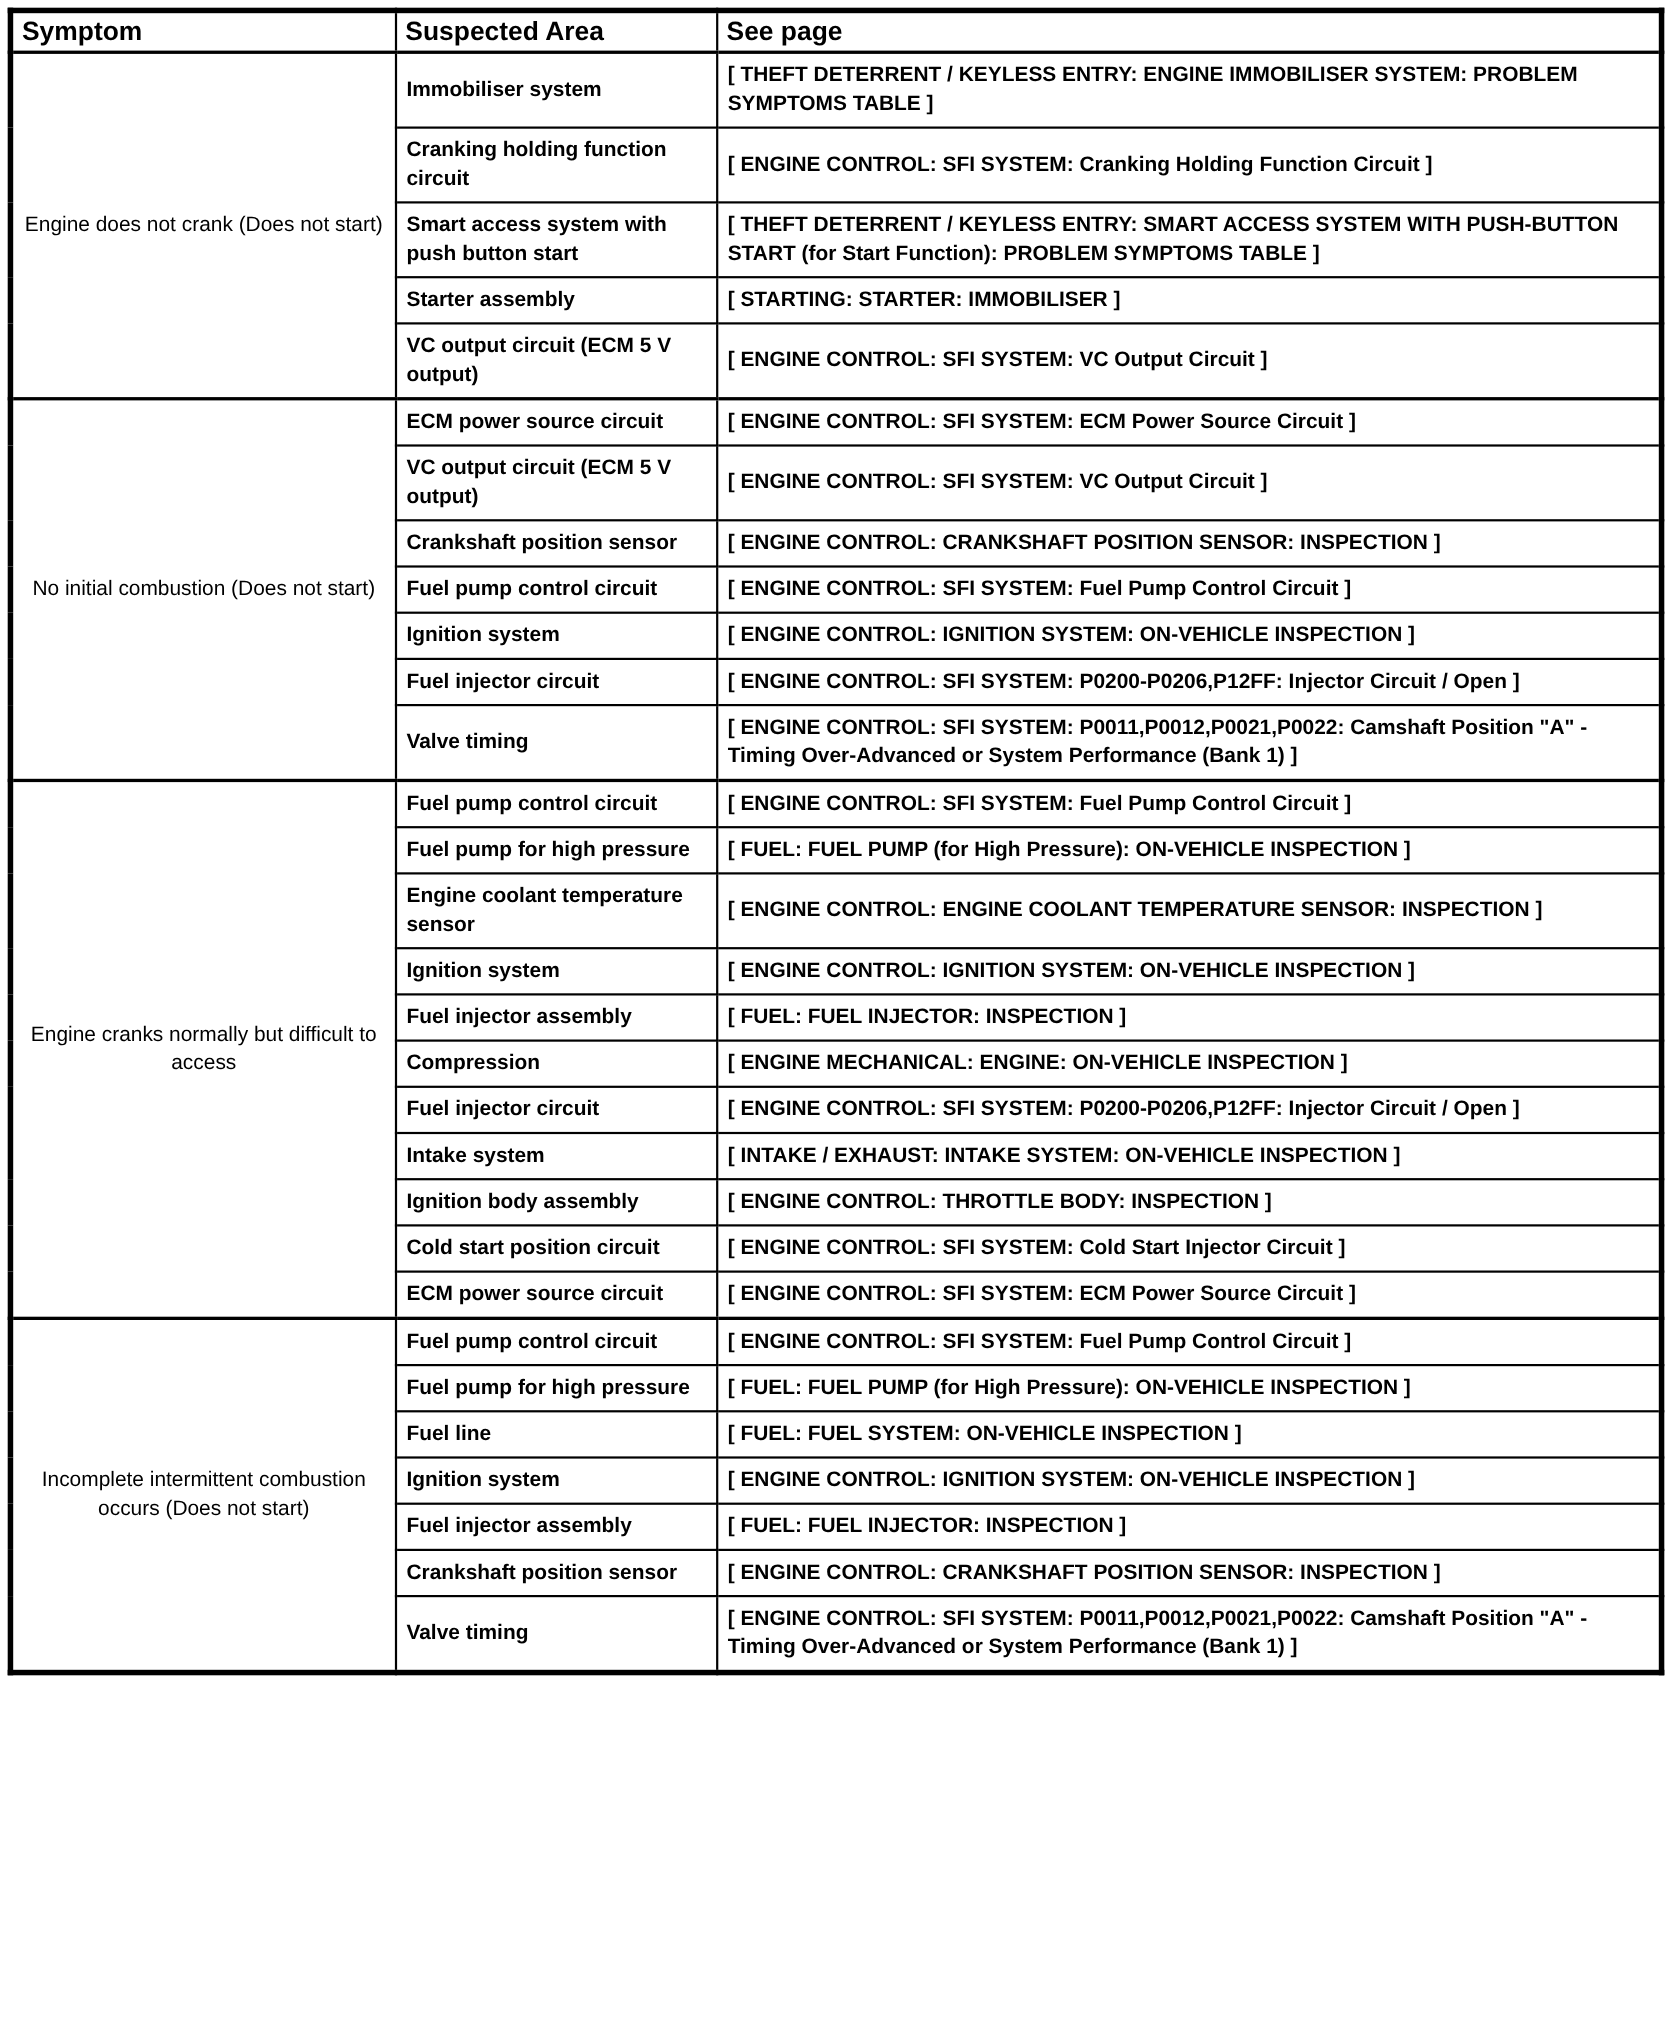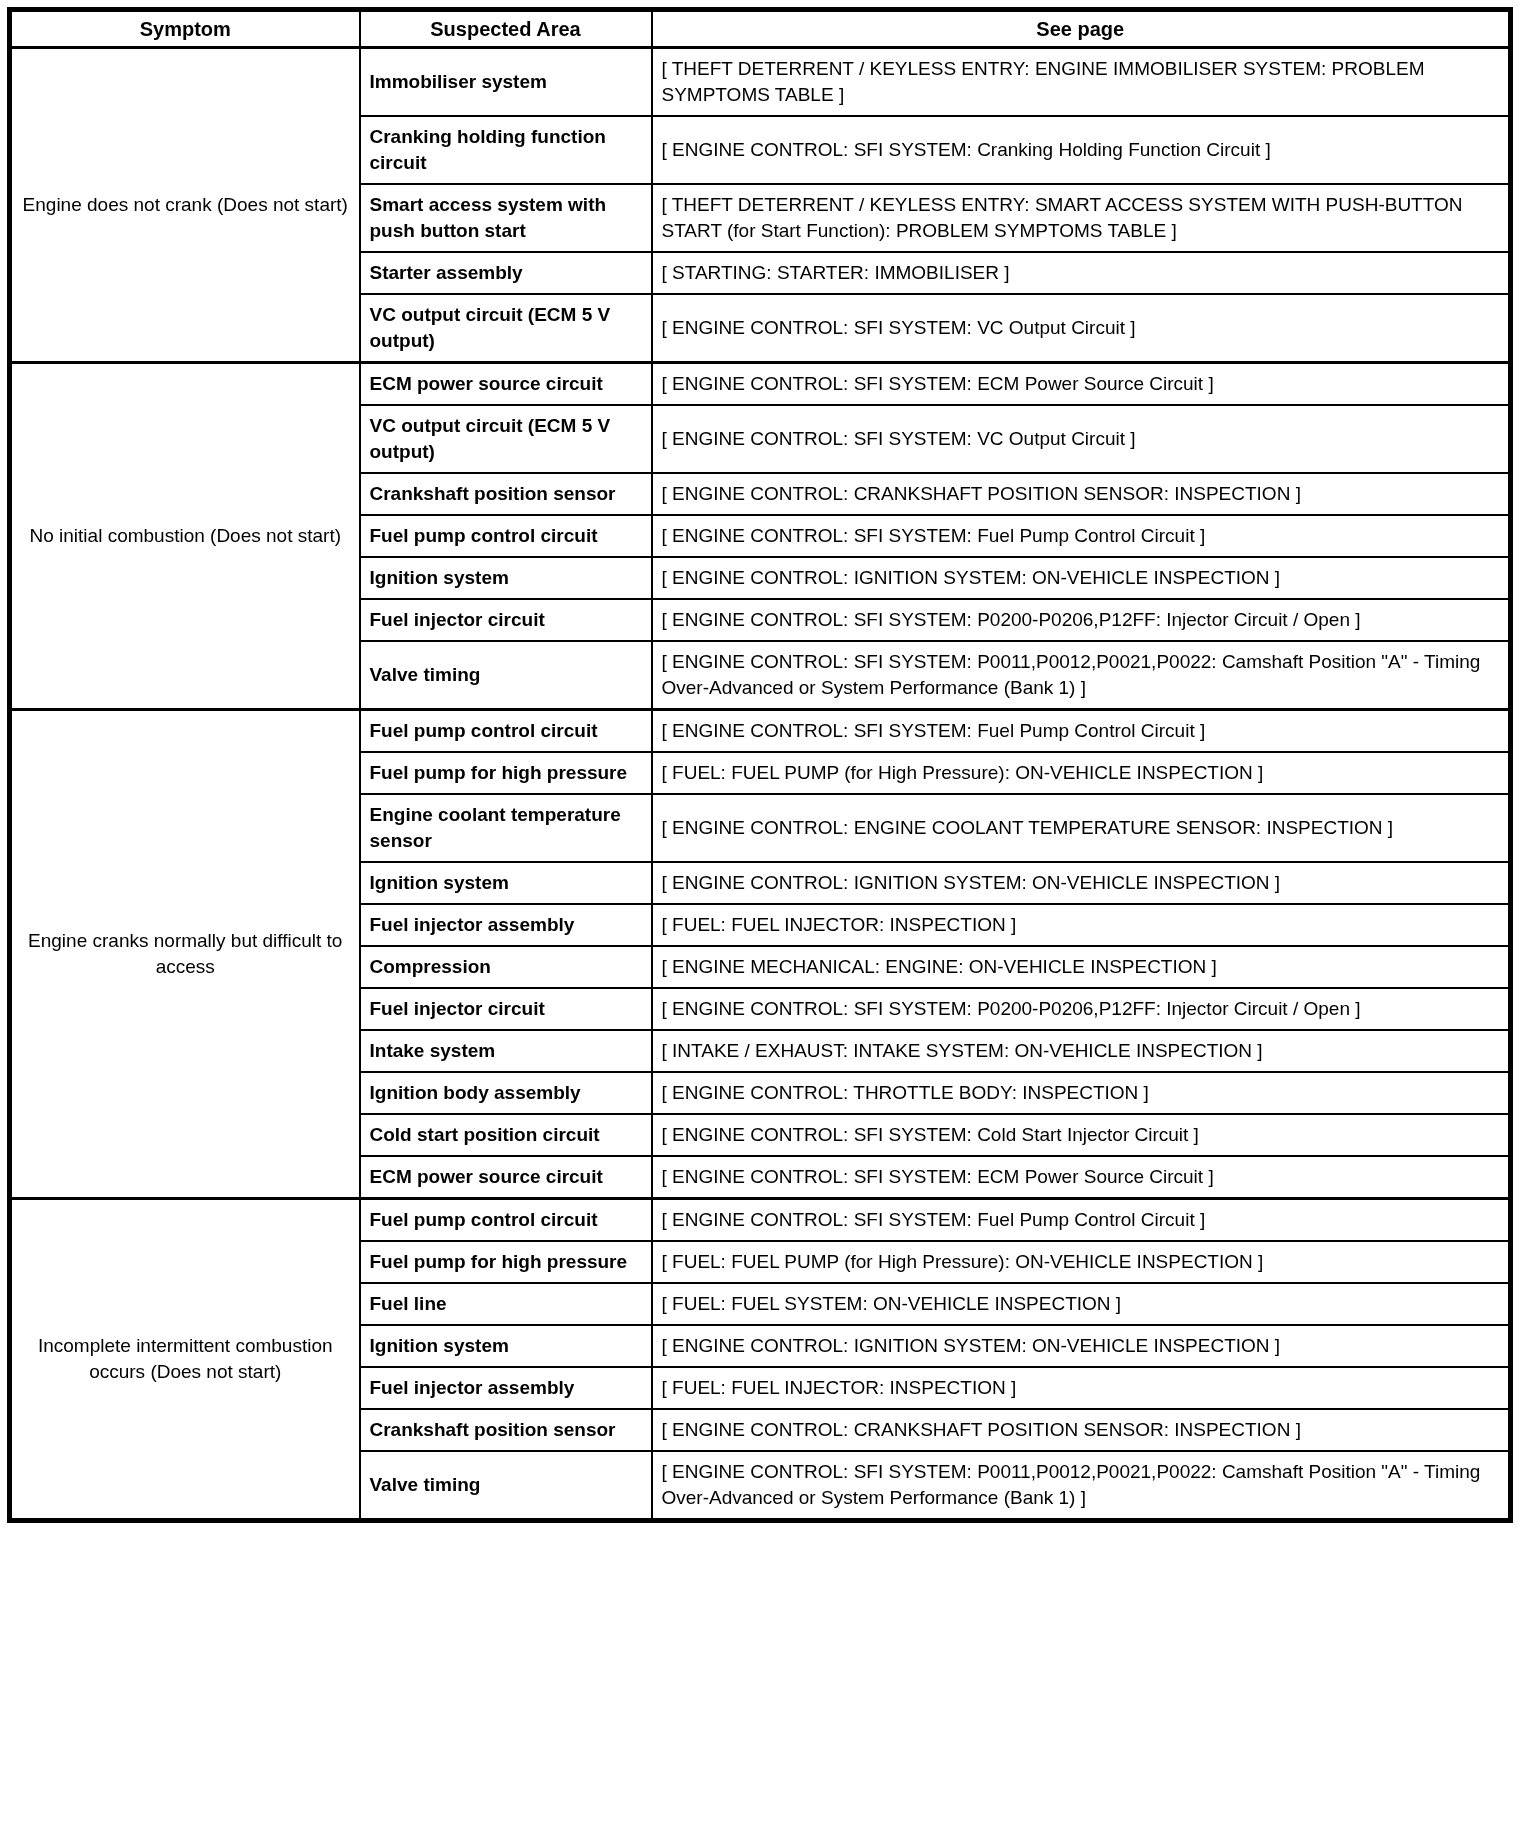--- a/index.html
+++ b/index.html
@@ -26,38 +26,38 @@
     border: 2px solid #000000;
     padding: 7px 9px;
     font-size: 19px;
     line-height: 26px;
     vertical-align: middle;
     text-align: left;
     word-wrap: break-word;
   }
   thead th {
     font-weight: bold;
-    text-align: center;
+    text-align: left;
     padding: 4px 8px;
     border-bottom: 3px solid #000000;
-    font-size: 20px;
+    font-size: 24px;
   }
   tr.group-start td {
     border-top: 3px solid #000000;
   }
   td.cell-symptom {
     vertical-align: middle;
     font-weight: normal;
     text-align: center;
   }
   td.cell-area {
     font-weight: bold;
   }
   td.cell-page {
-    font-weight: normal;
+    font-weight: bold;
   }
 </style>
 </head>
 <body>
 
 <table class="symptoms">
   <colgroup>
     <col class="c1">
     <col class="c2">
     <col class="c3">

